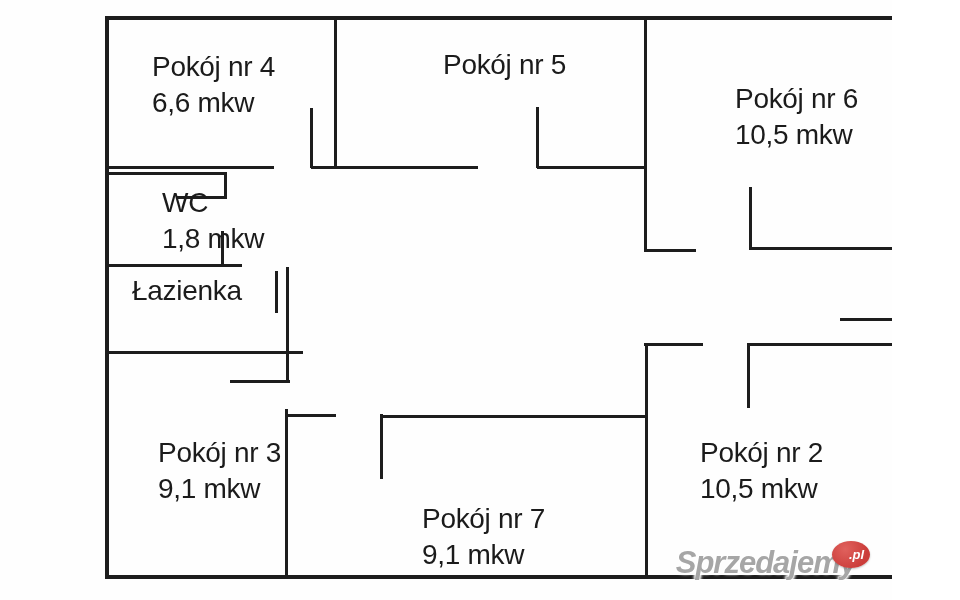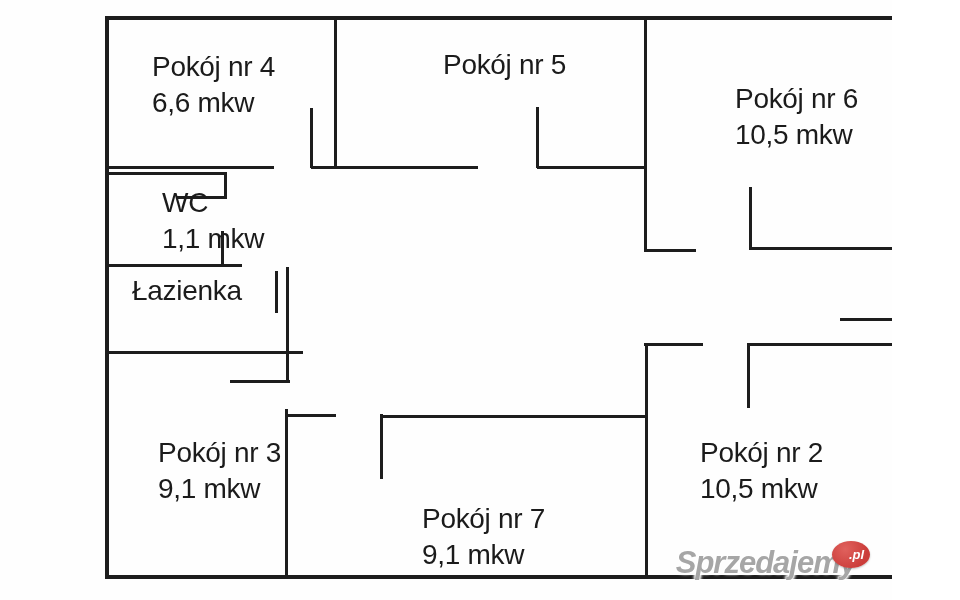--- a/index.html
+++ b/index.html
@@ -111,21 +111,21 @@
   </div>
   <div class="room-label" style="left: 443px; top: 47px;">
     <span class="room-name">Pokój nr 5</span>
   </div>
   <div class="room-label" style="left: 735px; top: 81px;">
     <span class="room-name">Pokój nr 6</span>
     <span class="room-area">10,5 mkw</span>
   </div>
   <div class="room-label" style="left: 118px; top: 185px; margin-left: 44px;">
     <span class="room-name">WC</span>
-    <span class="room-area">1,1 mkw</span>
+    <span class="room-area">1,8 mkw</span>
   </div>
   <div class="room-label" style="left: 132px; top: 273px;">
     <span class="room-name">Łazienka</span>
   </div>
   <div class="room-label" style="left: 158px; top: 435px;">
     <span class="room-name">Pokój nr 3</span>
     <span class="room-area">9,1 mkw</span>
   </div>
   <div class="room-label" style="left: 422px; top: 501px;">
     <span class="room-name">Pokój nr 7</span>

